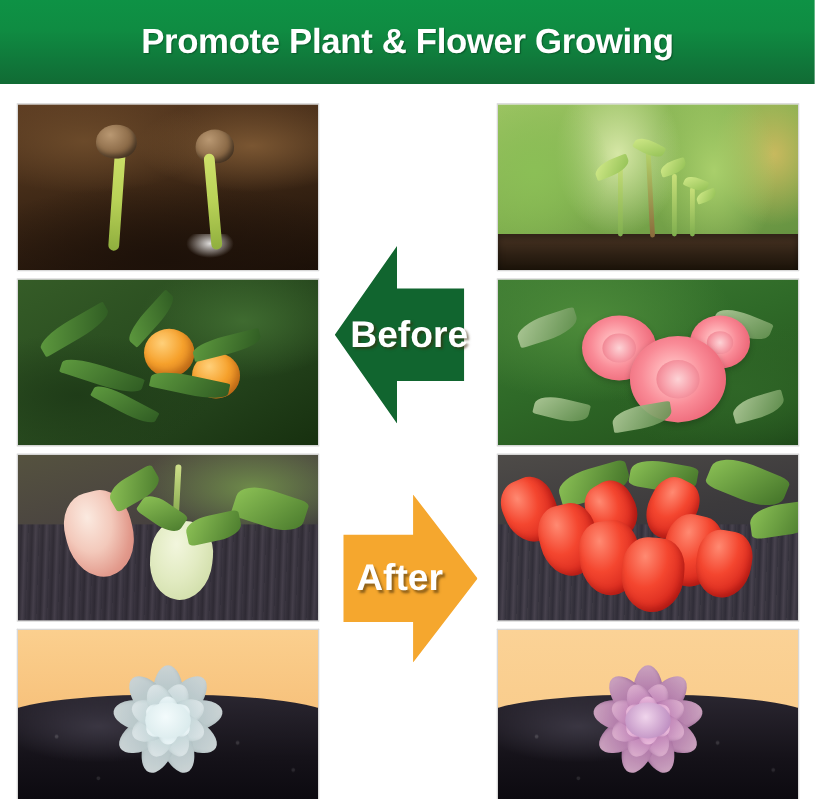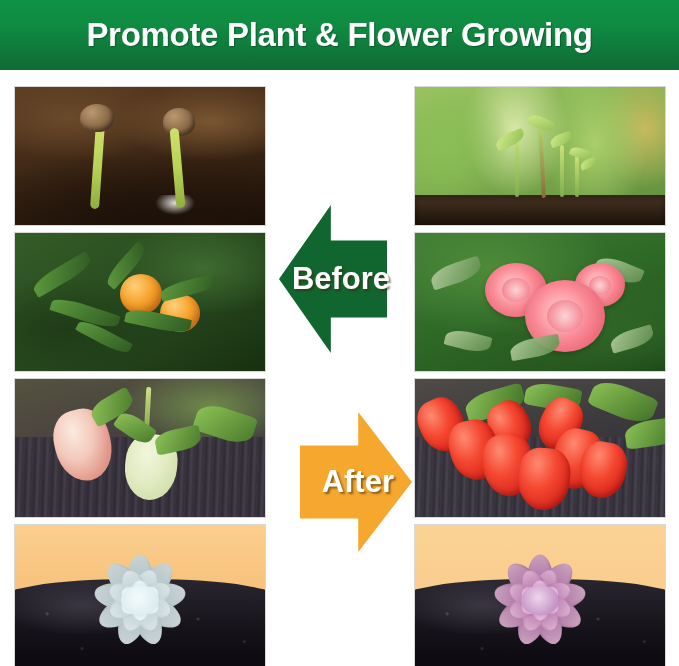--- a/index.html
+++ b/index.html
@@ -13,21 +13,21 @@
   #page{position:relative;width:679px;height:666px;background:#fff;}
 
   
   .header{
     position:absolute;left:0;top:0;width:679px;height:70px;
     background:linear-gradient(180deg,#0e9245 0%,#0f8c42 35%,#10773a 75%,#116b34 100%);
     display:flex;align-items:center;justify-content:center;
   }
   .header-title{
     color:#ffffff;
-    font-size:33px;
+    font-size:29px;
     font-weight:bold;
     letter-spacing:-0.3px;
     text-shadow:1px 1px 1px rgba(0,0,0,.28);
     white-space:nowrap;
     font-family:"Liberation Sans", sans-serif;
     text-align:center;
   }
 
   
   .cell{
@@ -63,21 +63,21 @@
     left:279px;top:205px;width:108px;height:148px;
   }
   .arrow-before .shape{
     position:absolute;inset:0;
     background:#11652f;
     clip-path:polygon(0% 50%, 48% 0%, 48% 24%, 100% 24%, 100% 76%, 48% 76%, 48% 100%);
   }
   .arrow-before .arrow-label{margin-left:16px;}
 
   .arrow-after{
-    left:300px;top:412px;width:112px;height:140px;justify-content:flex-end;
+    left:286px;top:412px;width:112px;height:140px;
   }
   .arrow-after .shape{
     position:absolute;inset:0;
     background:#f5a72e;
     clip-path:polygon(100% 50%, 52% 0%, 52% 24%, 0% 24%, 0% 76%, 52% 76%, 52% 100%);
   }
   .arrow-after .arrow-label{margin-right:18px;}
 
   
 

